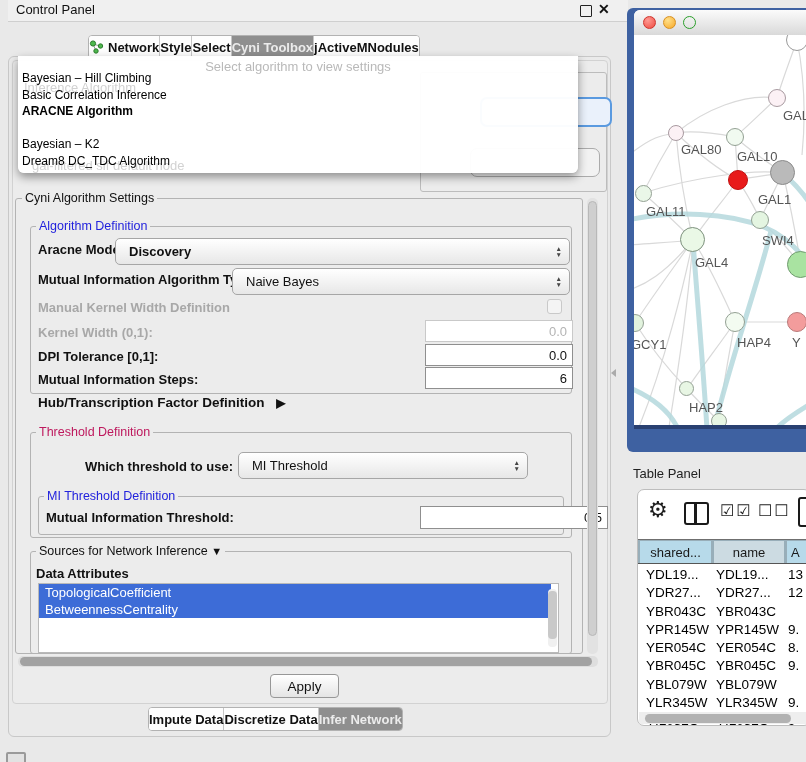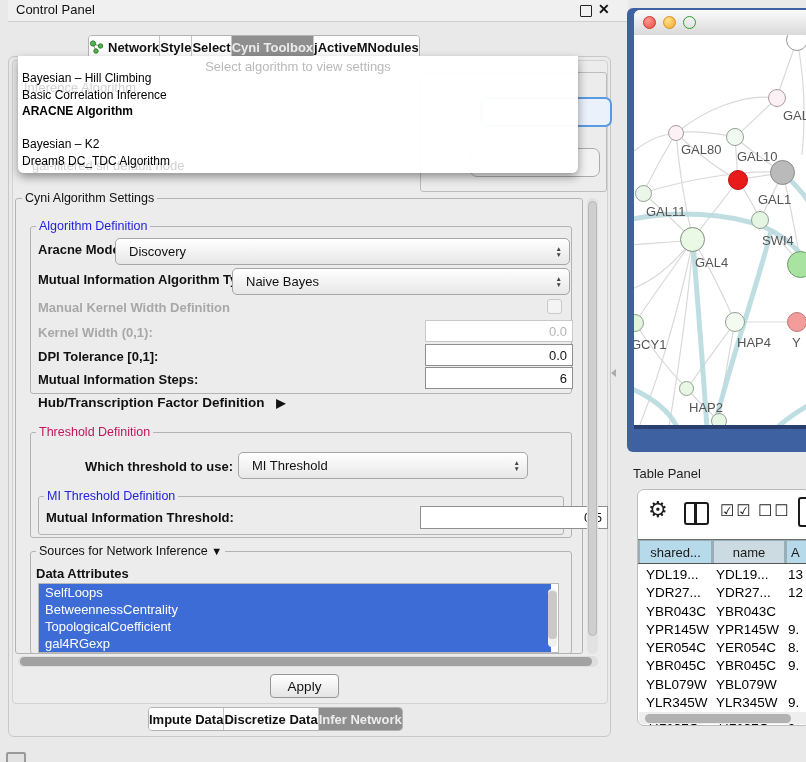--- a/index.html
+++ b/index.html
@@ -155,21 +155,21 @@
     <div class="dd-item" style="top:96.5px;">Dream8 DC_TDC Algorithm</div>
   </div>
 
   <div class="gbox" style="left:15px;top:198px;width:566px;height:454px;"></div>
   <span class="glabel" style="left:22px;top:191px;color:#111;">Cyni Algorithm Settings</span>
 
   <div class="gbox" style="left:30px;top:226px;width:540px;height:166px;"></div>
   <span class="glabel blue" style="left:36px;top:219px;">Algorithm Definition</span>
 
   <span class="lbl bold" style="left:38px;top:242px;">Aracne Mode:</span>
-  <div class="combo" style="left:115px;top:238px;width:453px;height:25px;">
+  <div class="combo" style="left:115px;top:238px;width:453px;height:25px;font-weight:bold;">
     <span class="ctext">Discovery</span>
     <span class="stepper">
         <span>▲</span>
         <span>▼</span>
       </span>
   </div>
 
   <span class="lbl bold" style="left:38px;top:272px;">Mutual Information Algorithm Type:</span>
   <div class="combo" style="left:232px;top:268px;width:336px;height:25px;">
     <span class="ctext">Naive Bayes</span>
@@ -223,24 +223,22 @@
     </div>
 
   <div class="gbox" style="left:30px;top:551px;width:540px;height:101px;"></div>
   <span class="glabel" style="left:36px;top:544px;color:#111;">
     <span>Sources for Network Inference</span>
     <span style="font-size:11px;">▼</span>
   </span>
   <span class="lbl bold" style="left:36px;top:566px;">Data Attributes</span>
 
   <div class="listbox">
-    <div class="list-item">SelfLoops</div>
+    <div class="list-item">TopologicalCoefficient</div>
     <div class="list-item">BetweennessCentrality</div>
-    <div class="list-item">TopologicalCoefficient</div>
-    <div class="list-item">gal4RGexp</div>
     <div class="list-scroll">
         <div class="thumb"></div>
       </div>
   </div>
 
   <div class="vscroll">
       <div class="thumb"></div>
     </div>
   <div class="hscroll">
       <div class="thumb"></div>

